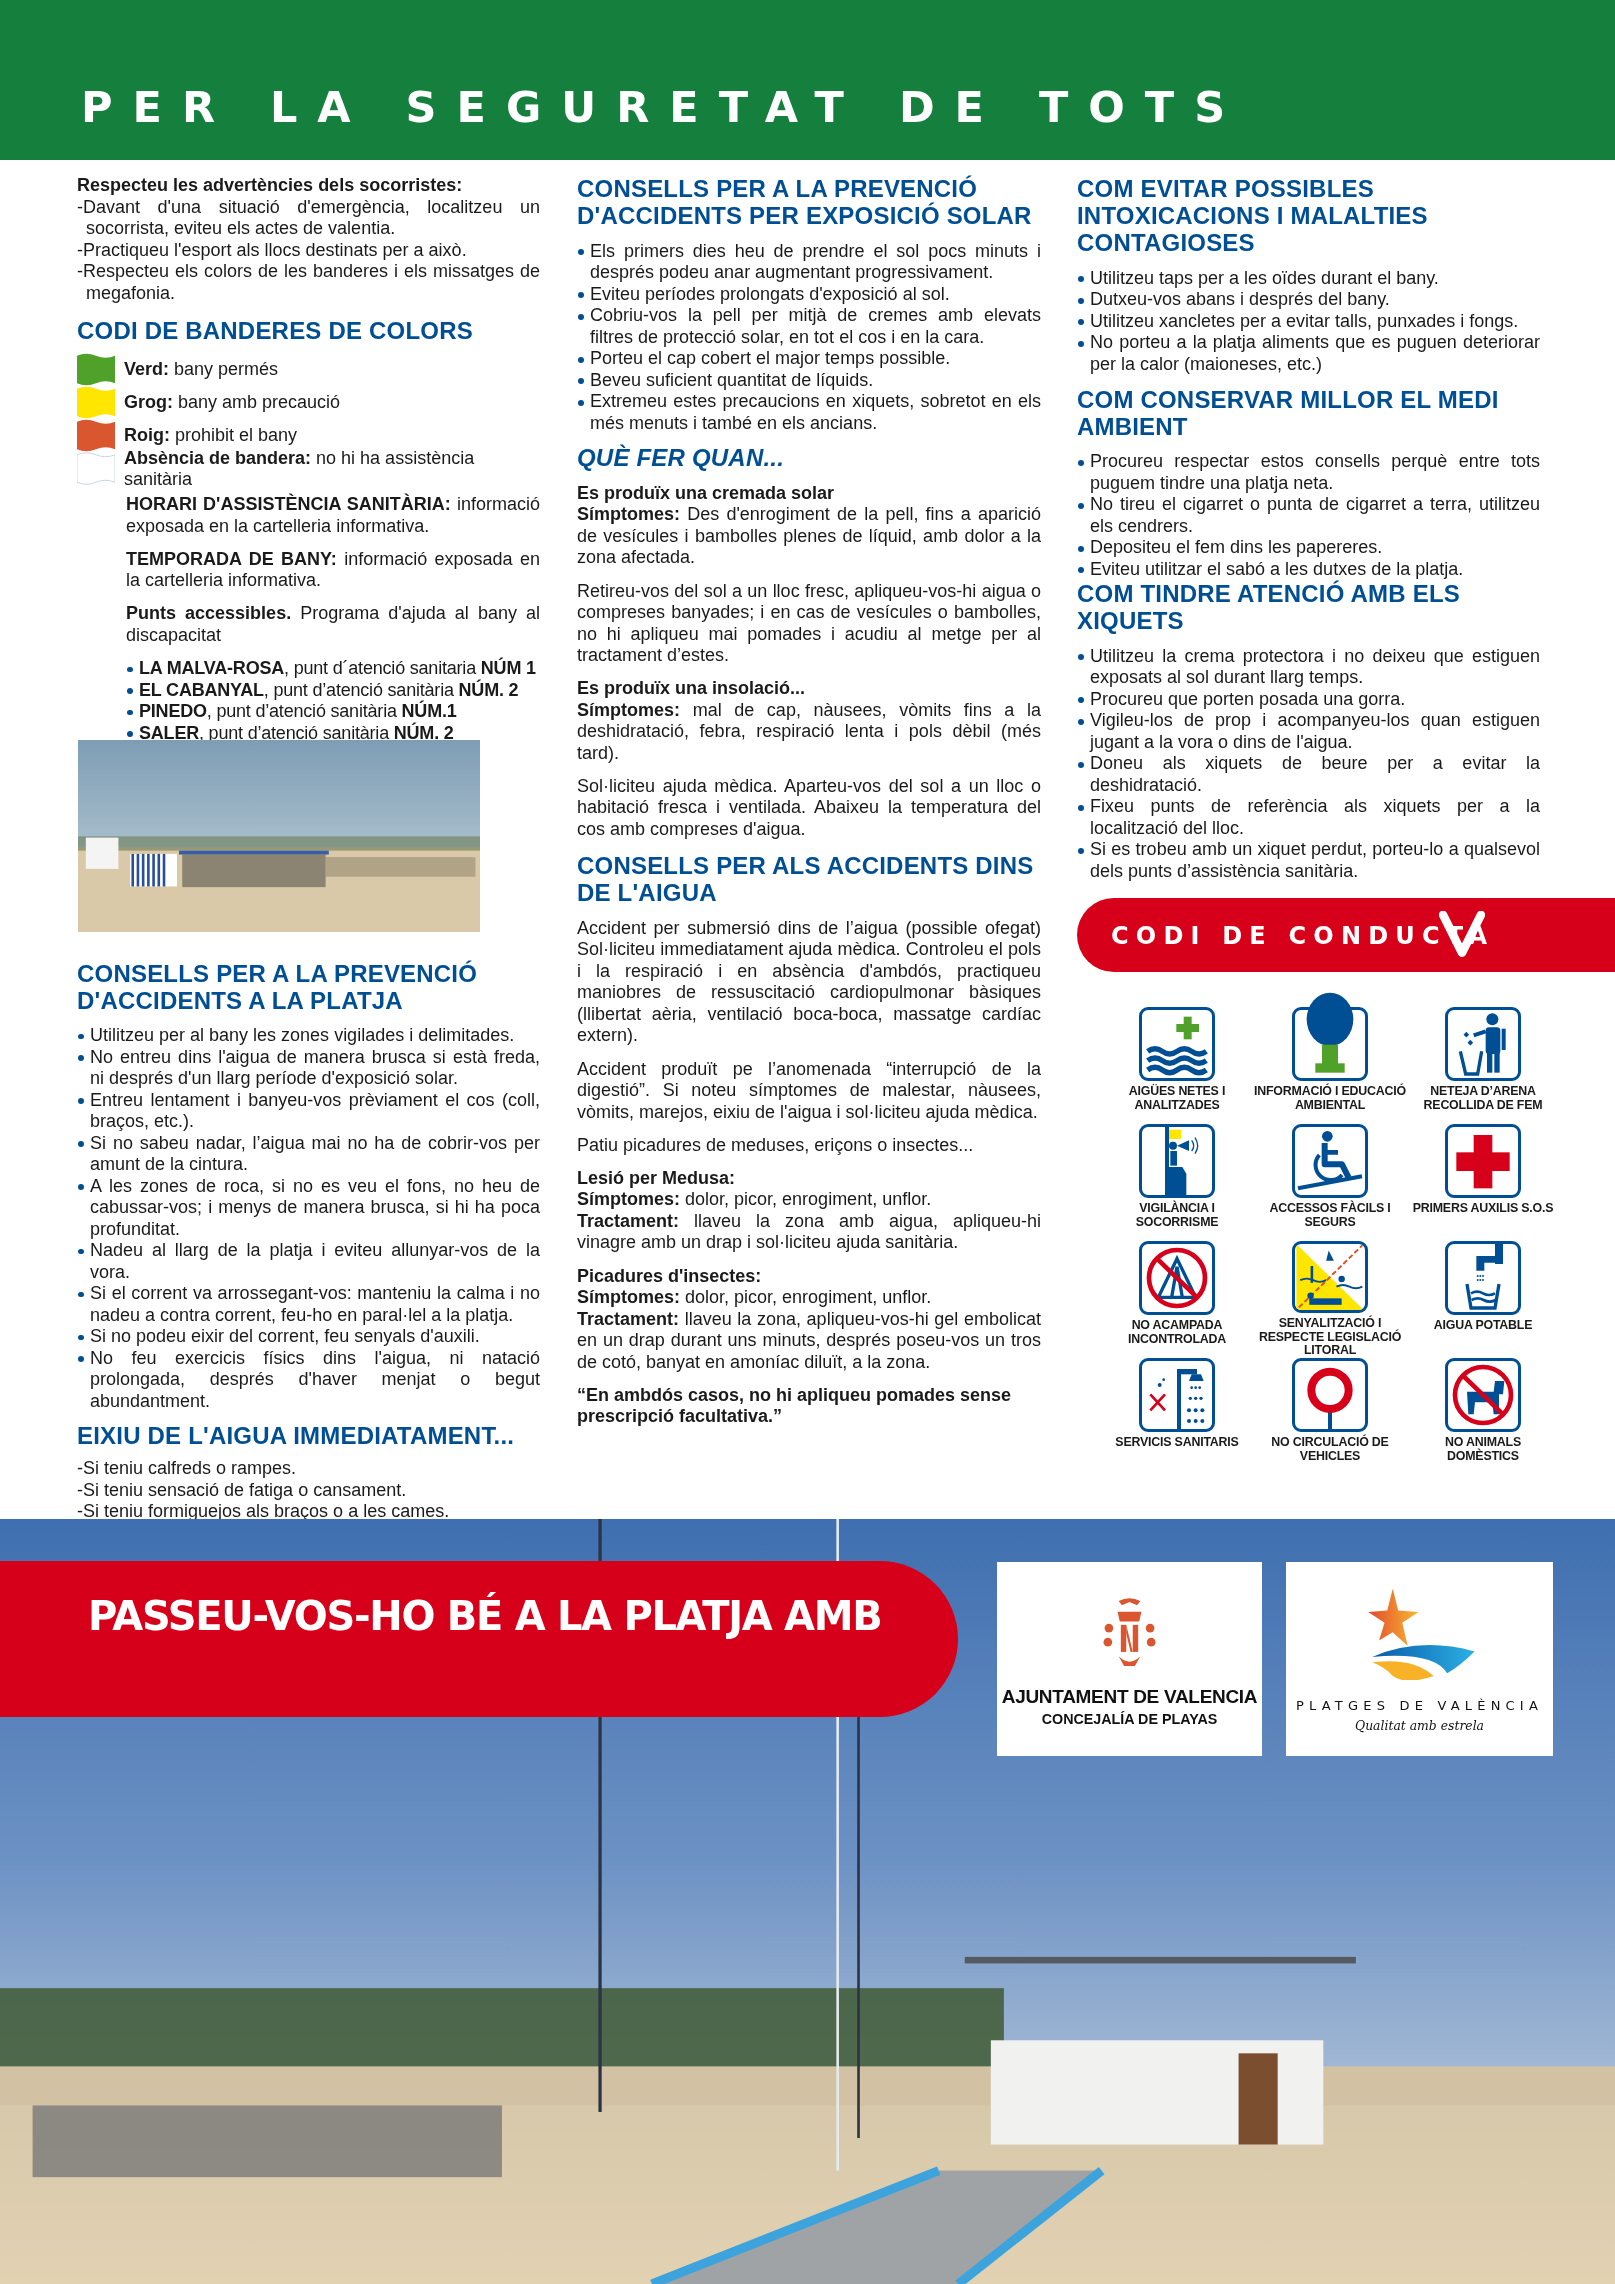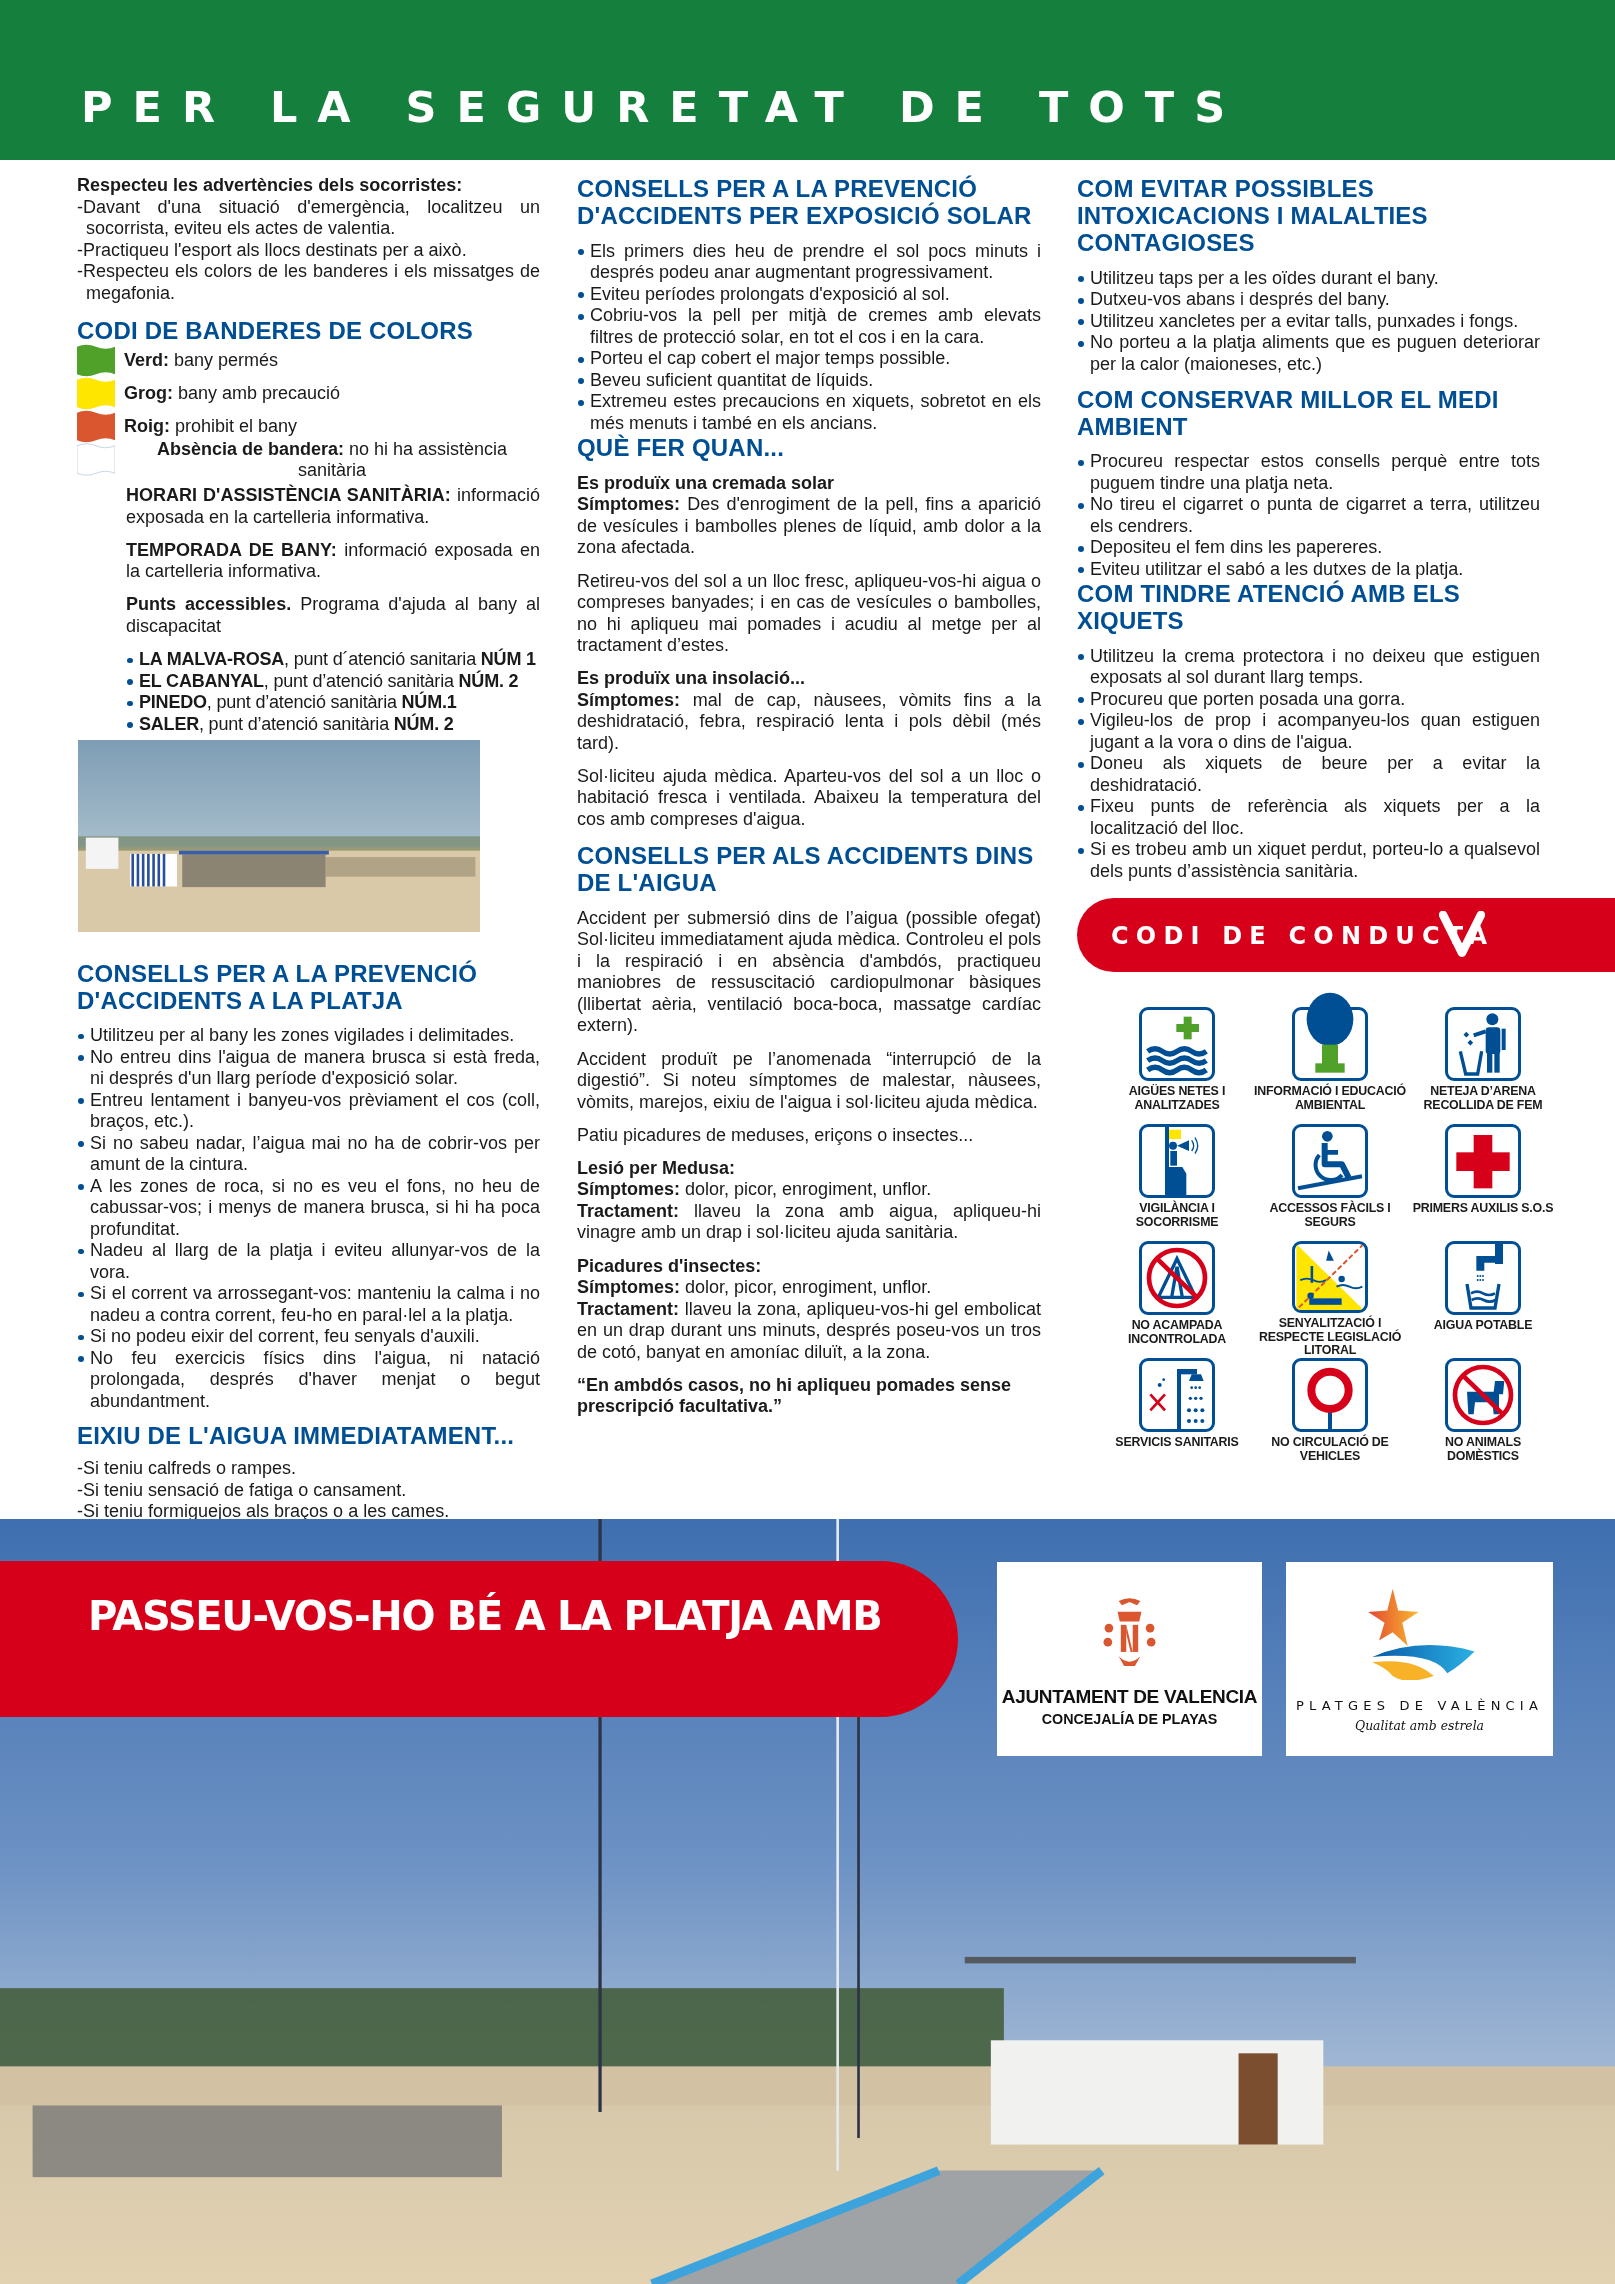--- a/index.html
+++ b/index.html
@@ -66,21 +66,21 @@
   <div class="txt">
     <div class="bold">Respecteu les advertències dels socorristes:</div>
     <ul class="dash">
       <li>-Davant d'una situació d'emergència, localitzeu un socorrista, eviteu els actes de valentia.</li>
       <li>-Practiqueu l'esport als llocs destinats per a això.</li>
       <li>-Respecteu els colors de les banderes i els missatges de megafonia.</li>
     </ul>
   </div>
 
   <div class="h2" style="margin-top:13px;">CODI DE BANDERES DE COLORS</div>
-  <div style="text-align:center;">
+  <div style="margin-top:9px;">
     <div class="flag-row">
       <span class="flag">
           <svg viewBox="0 0 58 50">
             <path d="M0 4 Q14 -2 29 4 T58 4 V46 Q44 40 29 46 T0 46 Z" fill="#4FA12A"></path>
           </svg>
         </span>
       <span class="flag-text"><b>Verd:</b><span> bany permés</span></span>
     </div>
     <div class="flag-row">
       <span class="flag">
@@ -178,21 +178,21 @@
 <div class="col col-mid">
   <div class="h2">CONSELLS PER A LA PREVENCIÓ D'ACCIDENTS PER EXPOSICIÓ SOLAR</div>
   <ul class="bul" style="margin-top:11.7px;">
     <li>Els primers dies heu de prendre el sol pocs minuts i després podeu anar augmentant progressivament.</li>
     <li>Eviteu períodes prolongats d'exposició al sol.</li>
     <li>Cobriu-vos la pell per mitjà de cremes amb elevats filtres de protecció solar, en tot el cos i en la cara.</li>
     <li>Porteu el cap cobert el major temps possible.</li>
     <li>Beveu suficient quantitat de líquids.</li>
     <li>Extremeu estes precaucions en xiquets, sobretot en els més menuts i també en els ancians.</li>
   </ul>
-  <div class="h2" style="margin-top:0;">QUÈ FER QUAN...</div>
+  <div class="h2" style="margin-top:10px;font-style:italic;">QUÈ FER QUAN...</div>
   <div class="txt" style="margin-top:11.7px;">
     <div class="bold">Es produïx una cremada solar</div>
     <div><b>Símptomes:</b><span> Des d'enrogiment de la pell, fins a aparició de vesícules i bambolles plenes de líquid, amb dolor a la zona afectada.</span></div>
     <div class="para">Retireu-vos del sol a un lloc fresc, apliqueu-vos-hi aigua o compreses banyades; i en cas de vesícules o bambolles, no hi apliqueu mai pomades i acudiu al metge per al tractament d’estes.</div>
   </div>
   <div class="txt para">
     <div class="bold">Es produïx una insolació...</div>
     <div><b>Símptomes:</b><span> mal de cap, nàusees, vòmits fins a la deshidratació, febra, respiració lenta i pols dèbil (més tard).</span></div>
     <div class="para">Sol·liciteu ajuda mèdica. Aparteu-vos del sol a un lloc o habitació fresca i ventilada. Abaixeu la temperatura del cos amb compreses d'aigua.</div>
   </div>

